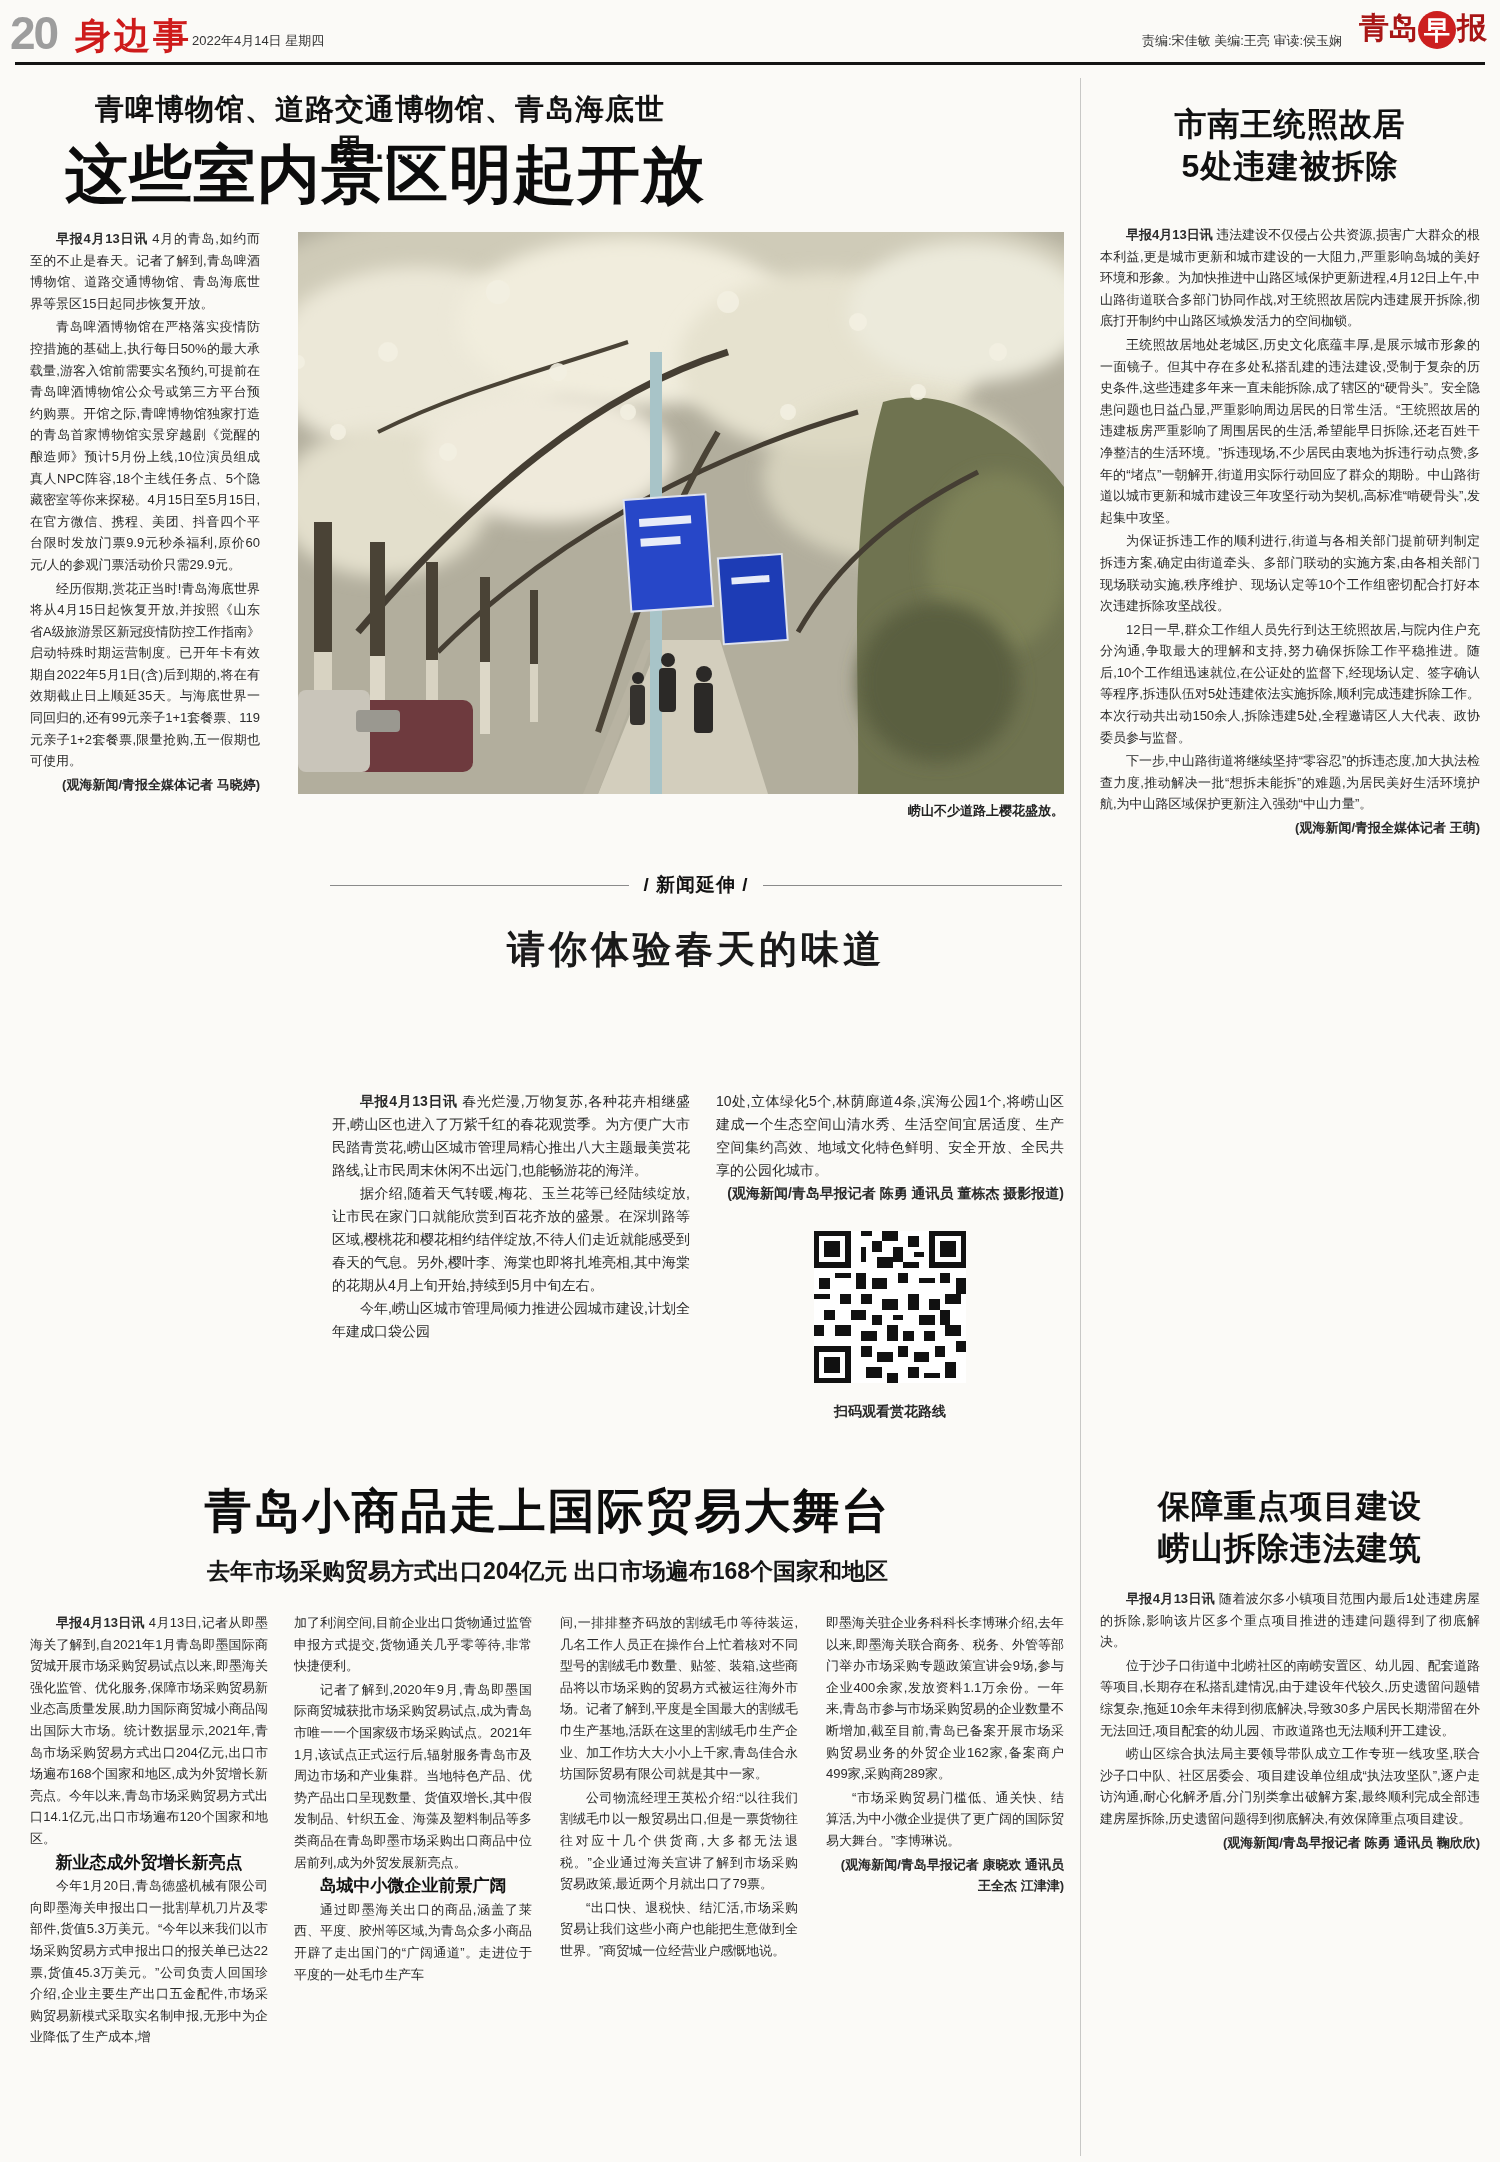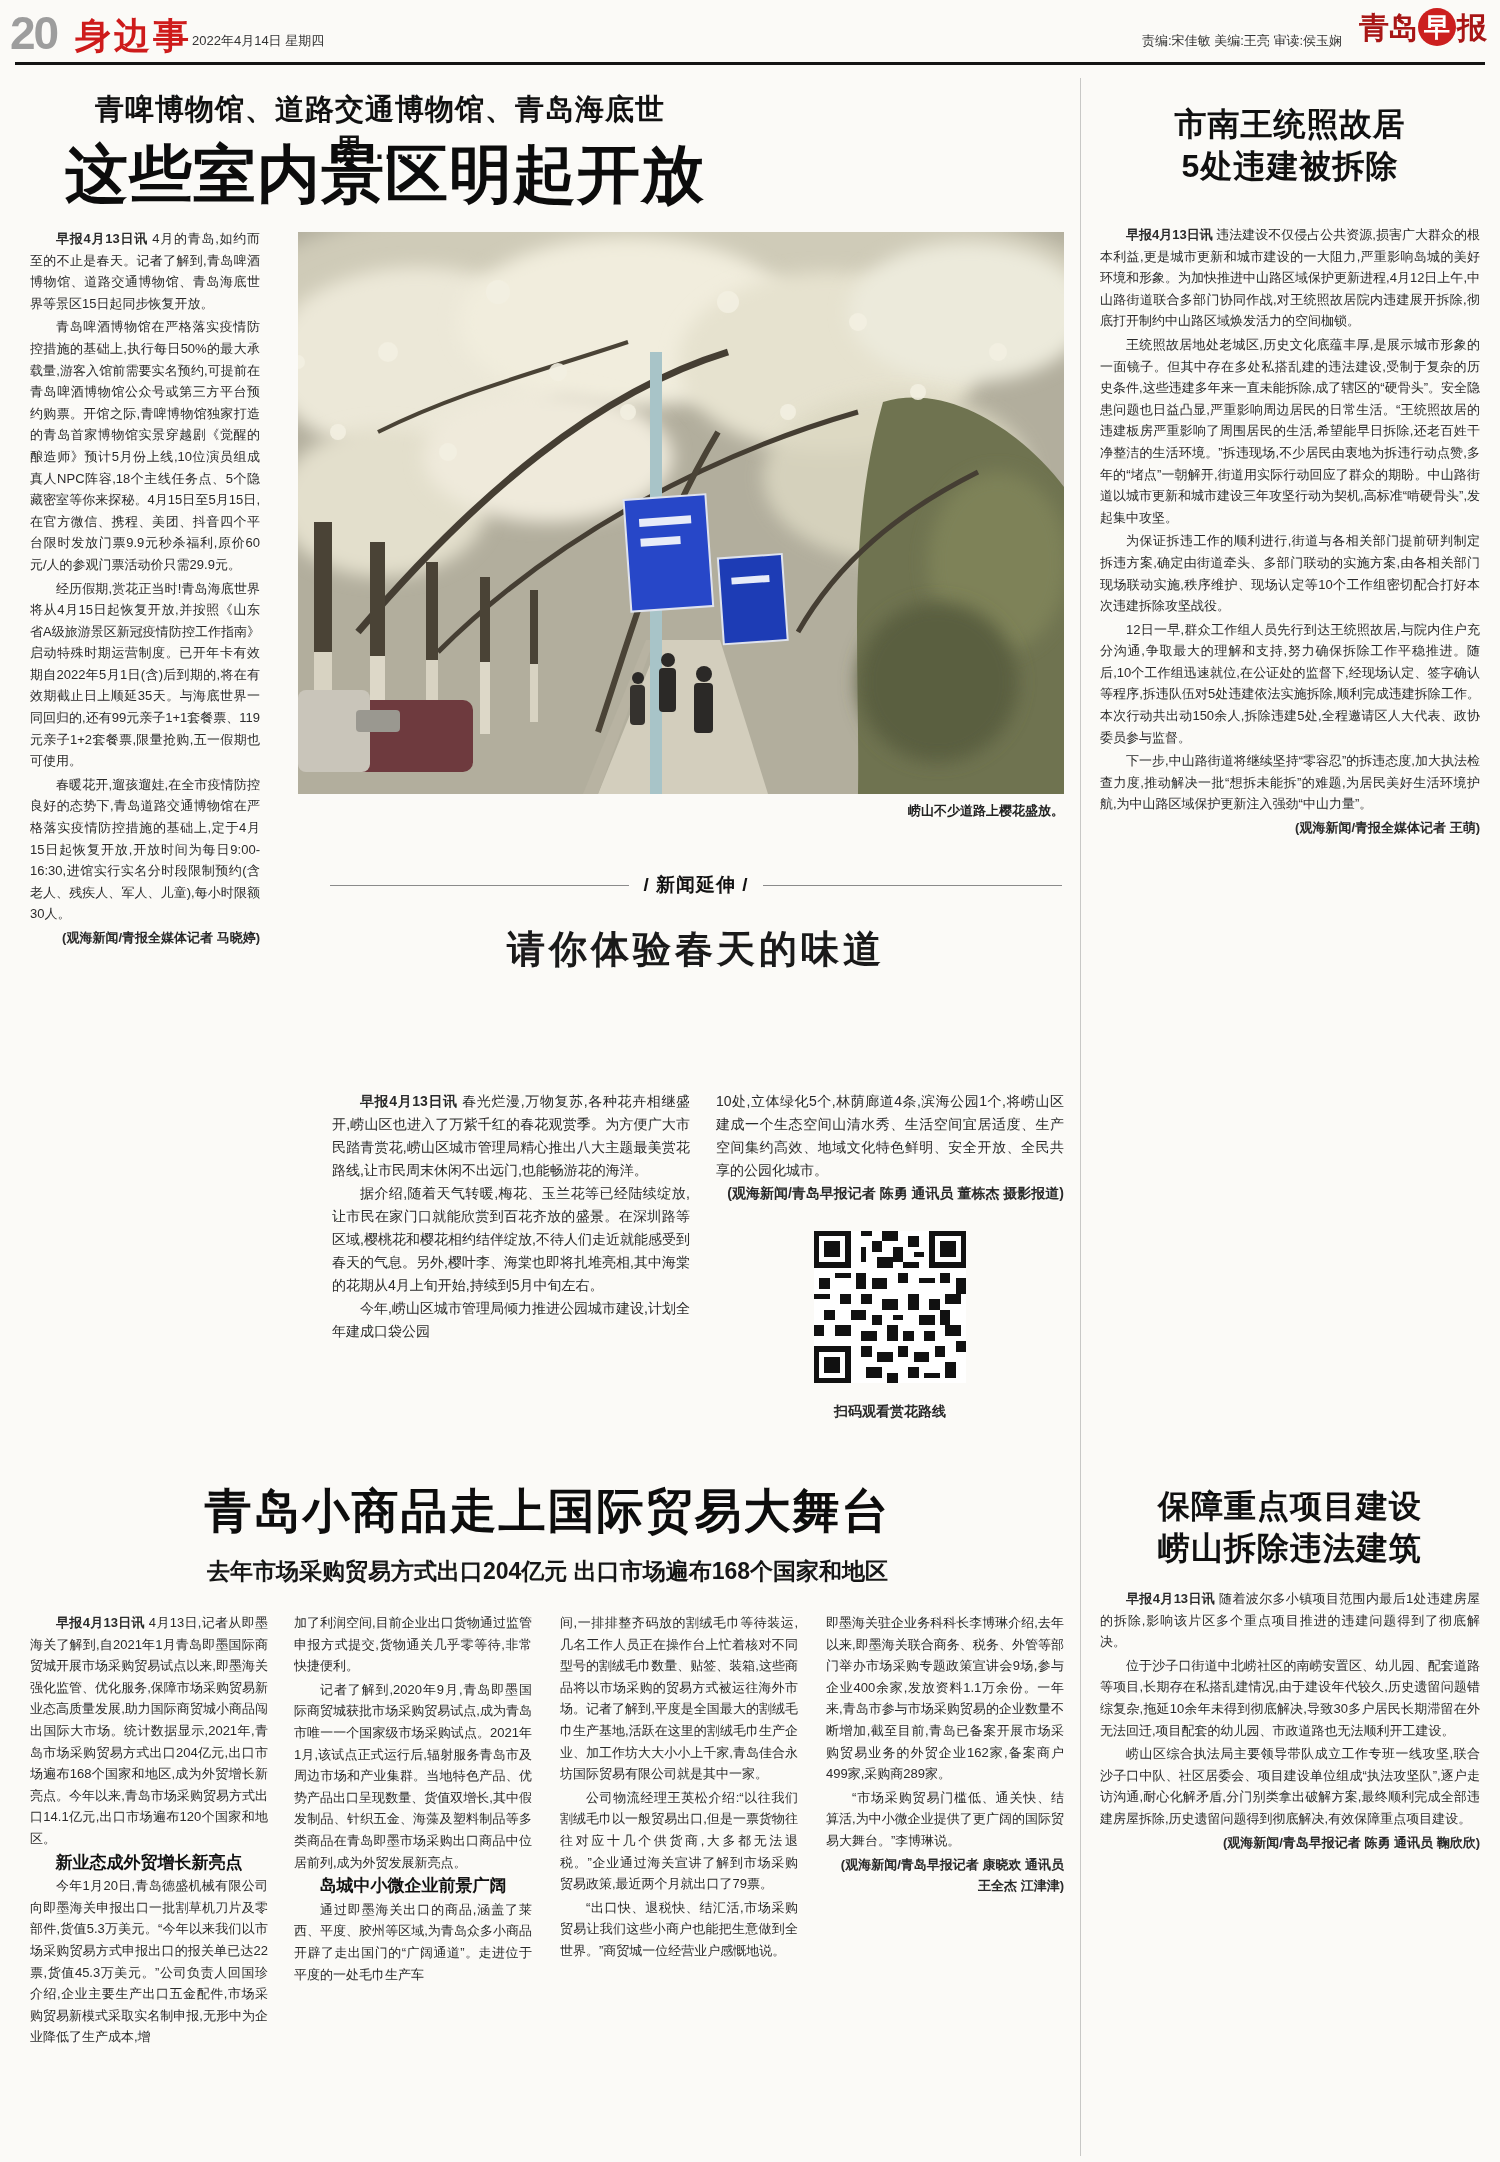--- a/index.html
+++ b/index.html
@@ -3,21 +3,21 @@
 <meta charset="utf-8">
 <style>
   html,body{margin:0;padding:0;background:#e9e8e4;}
   .page{position:relative;width:1500px;height:2162px;background:#fbfaf7;margin:0 auto;
         font-family:"Liberation Sans","DejaVu Sans",sans-serif;color:#2a2a2a;overflow:hidden;}
   
   .page-num{position:absolute;left:10px;top:6px;font-size:46px;font-weight:900;color:#9d9d9d;letter-spacing:-2px;}
   .section-name{position:absolute;left:75px;top:12px;font-size:36px;font-weight:900;color:#ce1b1b;letter-spacing:3px;}
   .issue-date{position:absolute;left:192px;top:32px;font-size:13px;color:#333;}
   .editors{position:absolute;right:158px;top:32px;font-size:13px;color:#333;}
-  .masthead{position:absolute;right:14px;top:8px;display:flex;align-items:flex-start;margin-left:14px;}
+  .masthead{position:absolute;right:14px;top:8px;display:flex;align-items:flex-end;margin-left:14px;}
   .masthead .ch{font-size:30px;font-weight:900;color:#a81616;letter-spacing:-1px;}
   .masthead .seal{width:38px;height:38px;border-radius:50%;background:#cc1f1f;color:#fff;display:flex;
         align-items:center;justify-content:center;font-size:26px;font-weight:900;margin:0 1px;}
   .head-rule{position:absolute;left:15px;right:15px;top:62px;height:3px;background:#141414;}
   
   .kicker{position:absolute;left:55px;top:90px;width:650px;text-align:center;font-size:29px;font-weight:700;color:#111;letter-spacing:1px;}
   .headline{position:absolute;left:30px;top:132px;width:710px;text-align:center;font-size:63px;font-weight:900;color:#0c0c0c;letter-spacing:1px;}
   .body-col{font-size:13px;line-height:21.6px;text-align:justify;}
   .body-col p{margin:0 0 2px 0;text-indent:2em;}
   .body-col p.noindent{text-indent:0;}
@@ -74,21 +74,20 @@
   <div class="kicker">青啤博物馆、道路交通博物馆、青岛海底世界……</div>
   <div class="headline">这些室内景区明起开放</div>
 
   <div class="lead-col body-col">
     <p class="noindent" style="text-indent:2em;">
       <b class="lead">早报4月13日讯</b>
       <span>4月的青岛,如约而至的不止是春天。记者了解到,青岛啤酒博物馆、道路交通博物馆、青岛海底世界等景区15日起同步恢复开放。</span>
     </p>
     <p>青岛啤酒博物馆在严格落实疫情防控措施的基础上,执行每日50%的最大承载量,游客入馆前需要实名预约,可提前在青岛啤酒博物馆公众号或第三方平台预约购票。开馆之际,青啤博物馆独家打造的青岛首家博物馆实景穿越剧《觉醒的酿造师》预计5月份上线,10位演员组成真人NPC阵容,18个主线任务点、5个隐藏密室等你来探秘。4月15日至5月15日,在官方微信、携程、美团、抖音四个平台限时发放门票9.9元秒杀福利,原价60元/人的参观门票活动价只需29.9元。</p>
     <p>经历假期,赏花正当时!青岛海底世界将从4月15日起恢复开放,并按照《山东省A级旅游景区新冠疫情防控工作指南》启动特殊时期运营制度。已开年卡有效期自2022年5月1日(含)后到期的,将在有效期截止日上顺延35天。与海底世界一同回归的,还有99元亲子1+1套餐票、119元亲子1+2套餐票,限量抢购,五一假期也可使用。</p>
-    <p>春暖花开,遛孩遛娃,在全市疫情防控良好的态势下,青岛道路交通博物馆在严格落实疫情防控措施的基础上,定于4月15日起恢复开放,开放时间为每日9:00-16:30,进馆实行实名分时段限制预约(含老人、残疾人、军人、儿童),每小时限额30人。</p>
     <p class="byline">(观海新闻/青报全媒体记者 马晓婷)</p>
   </div>
 
   <div class="photo">
     <svg width="766" height="562" viewBox="0 0 766 562">
       <defs>
           <filter id="soft" x="-40%" y="-40%" width="180%" height="180%">
             <feGaussianBlur stdDeviation="9"></feGaussianBlur>
           </filter>
         </defs>

